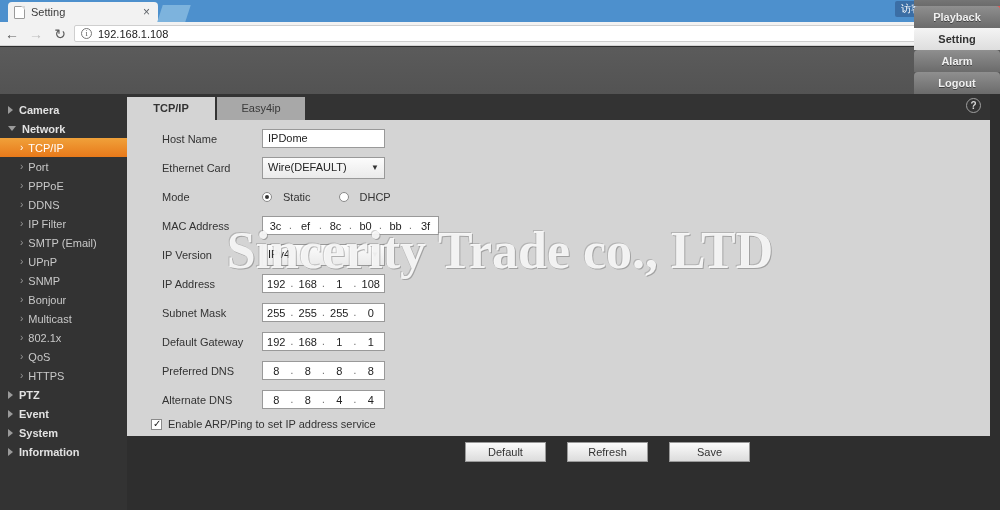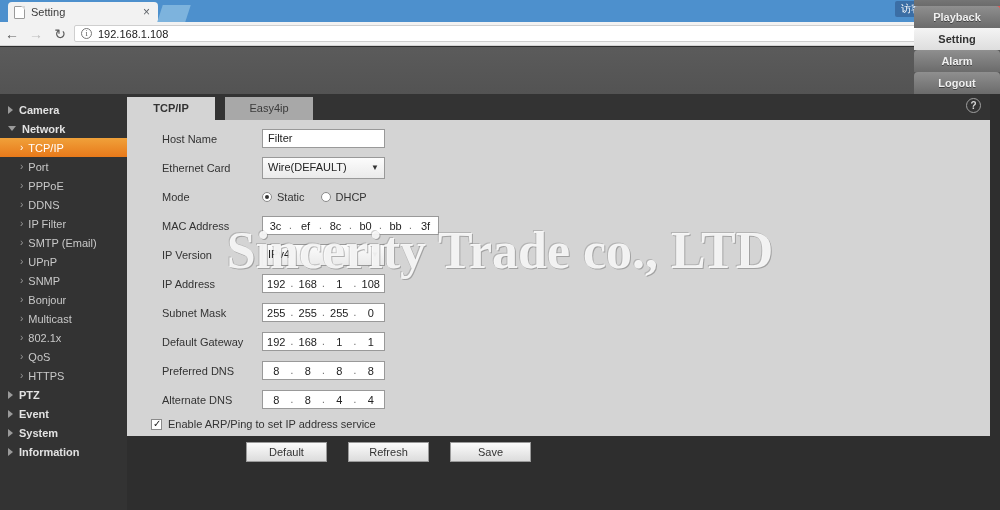--- a/index.html
+++ b/index.html
@@ -156,21 +156,21 @@
   }
   .panel-tab {
     position: absolute; top: 3px; width: 88px; height: 23px;
     font-size: 11px; text-align: center; line-height: 23px;
     cursor: pointer;
   }
   .panel-tab.active {
     left: 0; background: #d4d4d4; color: #333; font-weight: bold;
   }
   .panel-tab.inactive {
-    left: 98px; background: #a8a8a8; color: #3a3a3a;
+    left: 90px; background: #a8a8a8; color: #3a3a3a;
   }
   .help-icon {
     position: absolute; top: 4px; right: 9px;
     width: 15px; height: 15px; border-radius: 50%;
     border: 1px solid #a0a0a0; color: #d8d8d8;
     font-size: 10px; line-height: 14px; text-align: center;
     font-weight: bold; cursor: pointer;
   }
 
   .form { position: absolute; top: 34px; left: 0; width: 863px; }
@@ -192,21 +192,21 @@
     width: 123px; height: 19px;
     background: linear-gradient(#fcfcfc,#eaeaea);
     border: 1px solid #999;
     font-size: 11px; color: #222;
     padding: 10px 5px; line-height: 17px;
     display: flex; align-items: center; justify-content: space-between;
     cursor: pointer;
   }
   .caret { font-size: 8px; color: #333; }
 
-  .radio-wrap { display: flex; align-items: center; font-size: 11px; color: #333; }
+  .radio-wrap { display: flex; align-items: center; font-size: 11px; color: #333; gap: 6px; }
   .radio {
     width: 10px; height: 10px; border-radius: 50%;
     border: 1px solid #8a8a8a; background: #fff;
     margin-right: 5px; position: relative; flex: none; cursor: pointer;
   }
   .radio.on::after {
     content: ""; position: absolute; left: 2px; top: 2px;
     width: 4px; height: 4px; border-radius: 50%; background: #333;
   }
   .radio-gap { width: 16px; }
@@ -231,21 +231,21 @@
     width: 11px; height: 11px; background: #fff;
     border: 1px solid #8a8a8a; margin-right: 6px;
     position: relative; flex: none; cursor: pointer;
   }
   .cbox.on::after {
     content: "\2713"; position: absolute;
     left: 1px; top: -2px; font-size: 10px; color: #222;
   }
   .check-lbl { font-size: 11px; color: #333; }
 
-  .btnrow { display: flex; padding-left: 119px; }
+  .btnrow { display: flex; padding-left: 119px; justify-content: center; }
   .btn {
     width: 81px; height: 20px; margin-right: 21px;
     background: linear-gradient(#fbfbfb, #dcdcdc);
     border: 1px solid #9a9a9a;
     font-size: 11px; color: #333;
     text-align: center; line-height: 18px; cursor: pointer;
   }
 
   
   .watermark {
@@ -385,21 +385,21 @@
   <div class="panel-tabbar">
     <div class="panel-tab active">TCP/IP</div>
     <div class="panel-tab inactive">Easy4ip</div>
     <div class="help-icon">?</div>
   </div>
 
   <div class="form">
 
     <div class="row">
       <div class="lbl">Host Name</div>
-      <div class="txtin">Filter</div>
+      <div class="txtin">IPDome</div>
     </div>
 
     <div class="row">
       <div class="lbl">Ethernet Card</div>
       <div class="selin">
         <span>Wire(DEFAULT)</span>
         <span class="caret">▼</span>
       </div>
     </div>
 

